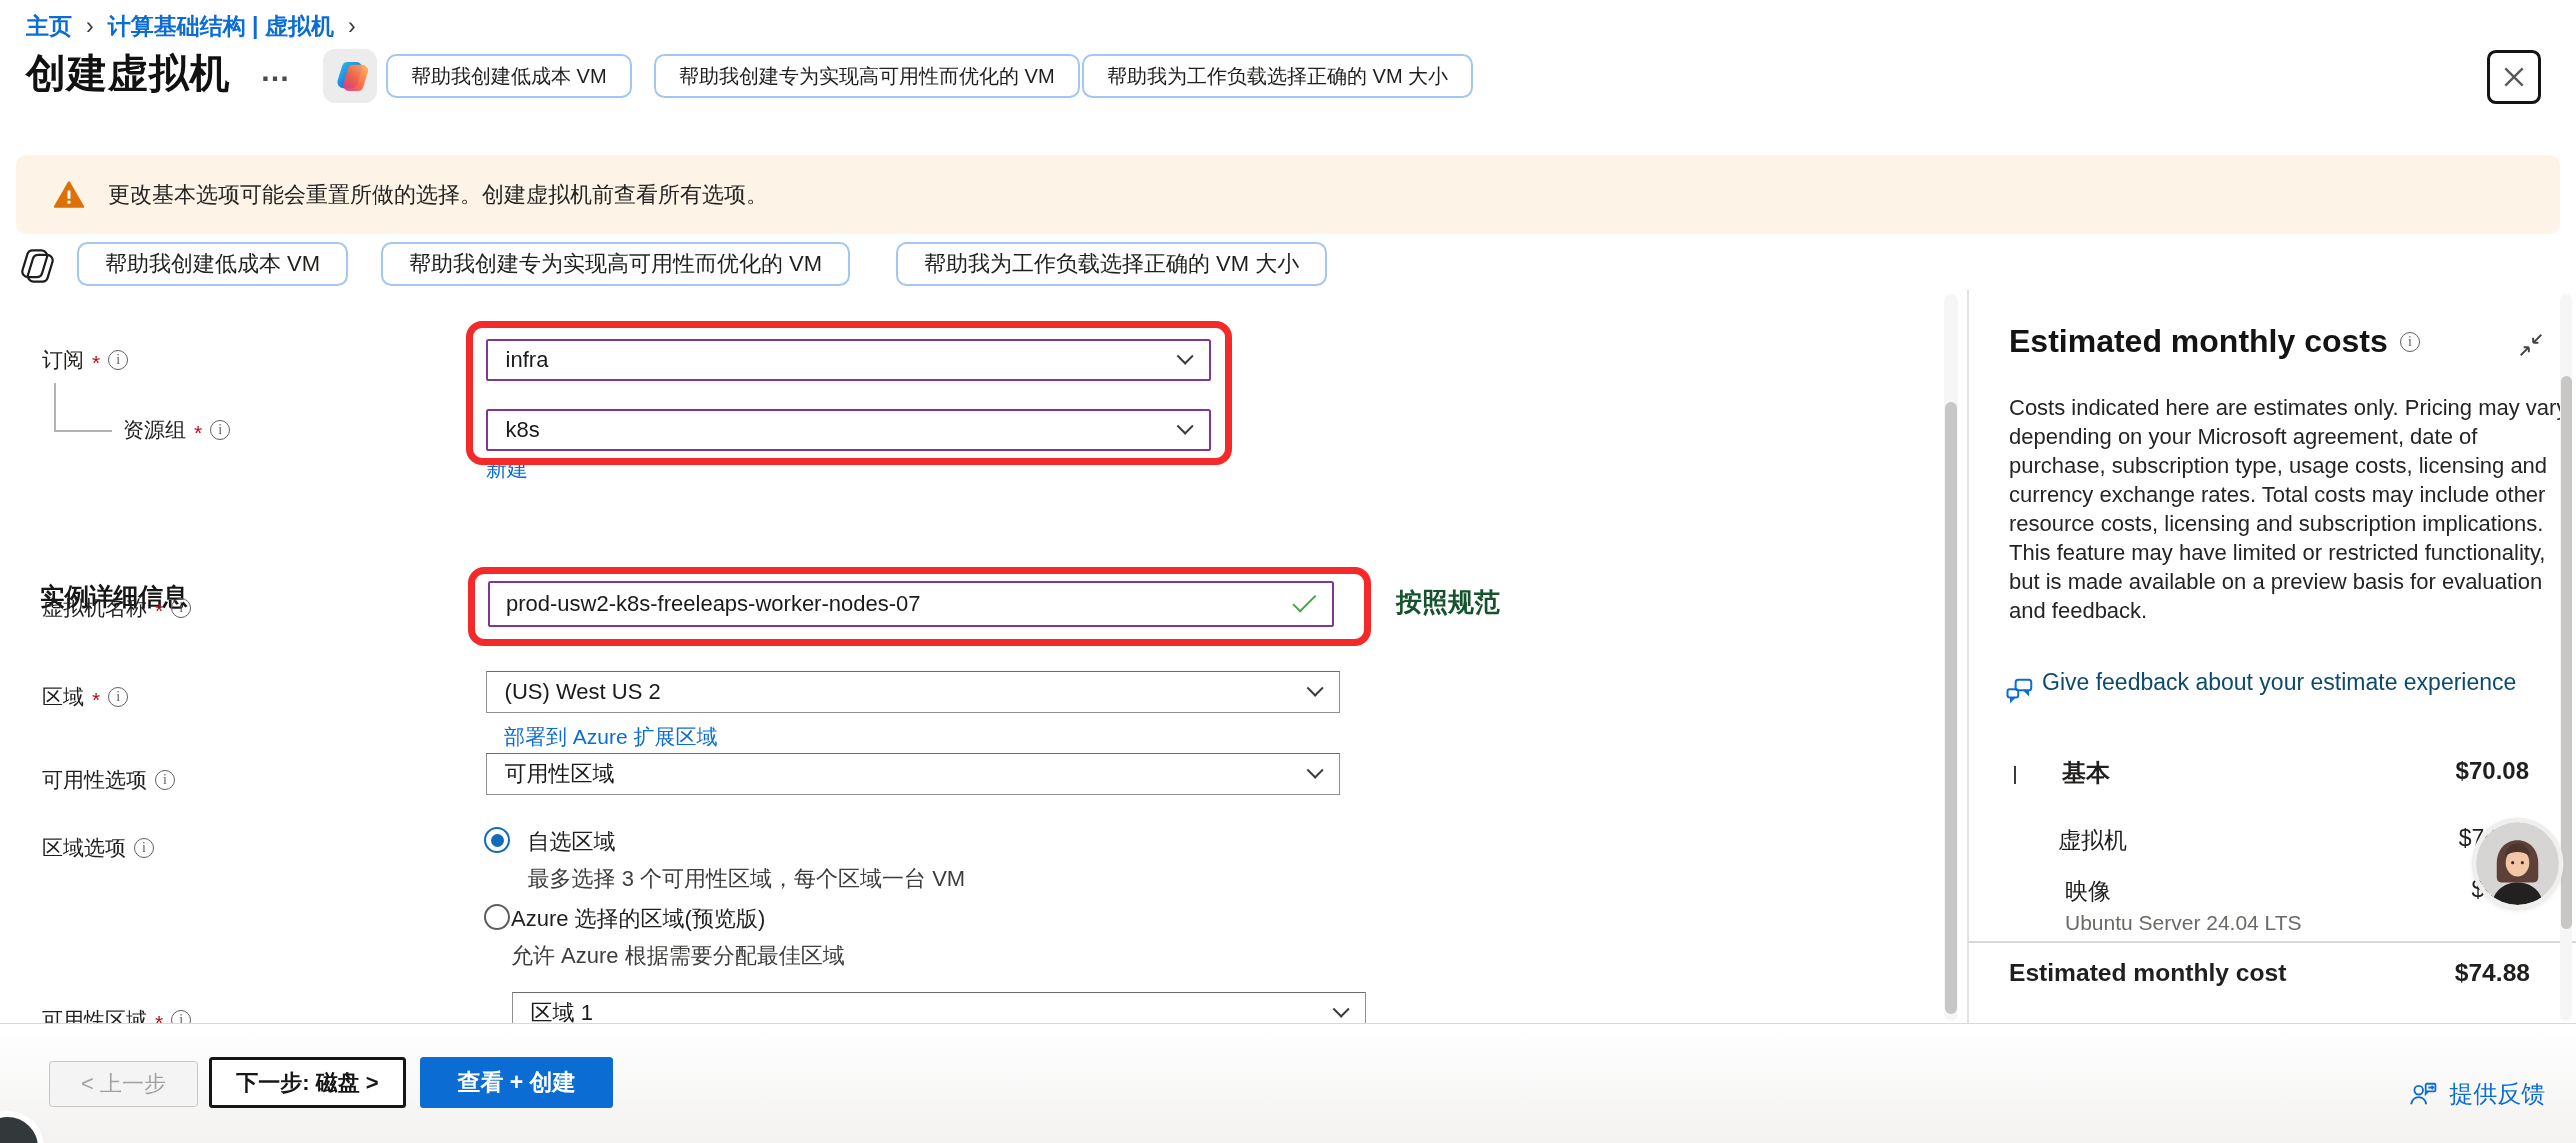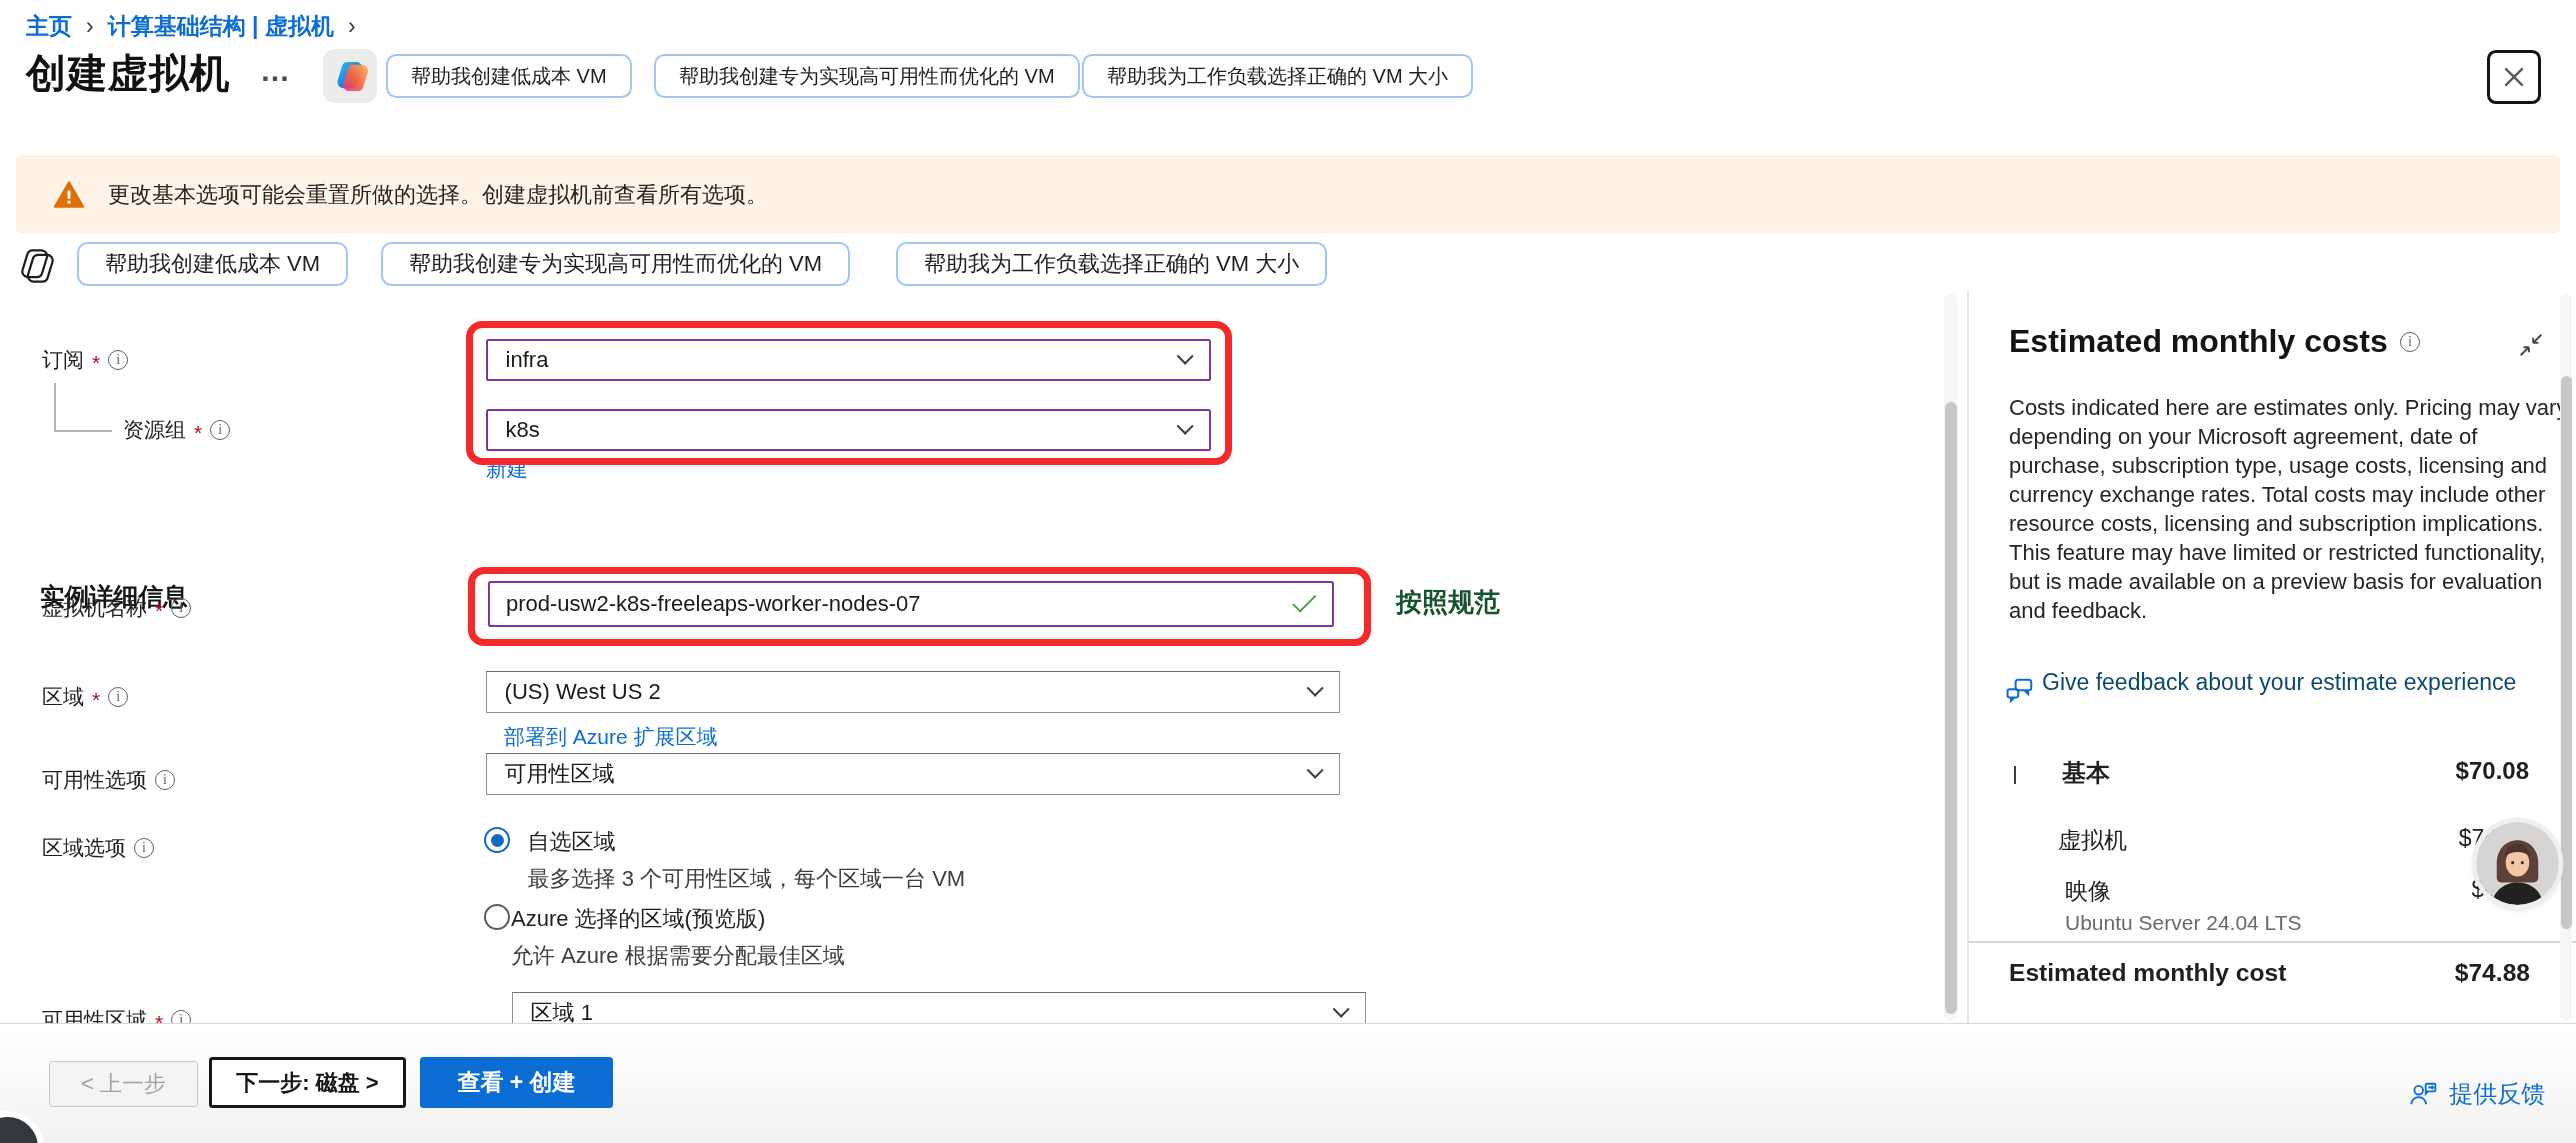--- a/index.html
+++ b/index.html
@@ -20,21 +20,21 @@
   .more-btn { left:260px; top:54px; font-size:30px; color:#4a4a4a; letter-spacing:2.6px; font-weight:700; }
   .copilot-chip { left:323px; top:49px; width:54px; height:54px; background:#ececec; border-radius:12.3px;
     display:flex; align-items:center; justify-content:center; }
   .sugg { position:absolute; height:44px; background:#fff; border:2.2px solid #a3c7f1; border-radius:10.5px;
     display:flex; align-items:center; padding:0 23px; font-size:20px; color:#201f1e; white-space:nowrap; cursor:pointer; }
   .sugg.big { height:44px; font-size:22px; padding:0 26px; }
   .close-btn { left:2487px; top:50px; width:54px; height:54px; border:3.1px solid #141414; border-radius:8.8px;
     background:#fff; display:flex; align-items:center; justify-content:center; }
 
   
-  .banner { left:16px; top:155px; width:2544px; height:79px; background:#fdf3e7; border-radius:5px;
+  .banner { left:16px; top:155px; width:2544px; height:79px; background:#fdf3e7; border-radius:10px;
     display:flex; align-items:center; padding-left:37px; }
   .banner-text { font-size:22px; color:#252423; margin-left:23px; }
 
   
   .lbl { position:absolute; display:flex; align-items:center; gap:8px; font-size:21px; color:#201f1e; }
   .req { color:#b10e1c; font-size:21px; transform:translateY(2.6px); }
   .info { width:20px; height:20px; border:1.4px solid #5f5f5f; border-radius:50%; color:#5f5f5f;
     display:inline-flex; align-items:center; justify-content:center; flex:0 0 auto; }
   .info::after { content:"i"; font-family:"Liberation Serif",serif; font-size:14px; line-height:1; }
   .dd { position:absolute; background:#fff; border:1.8px solid #8f8f8f; border-top-color:#6d6d6d;

